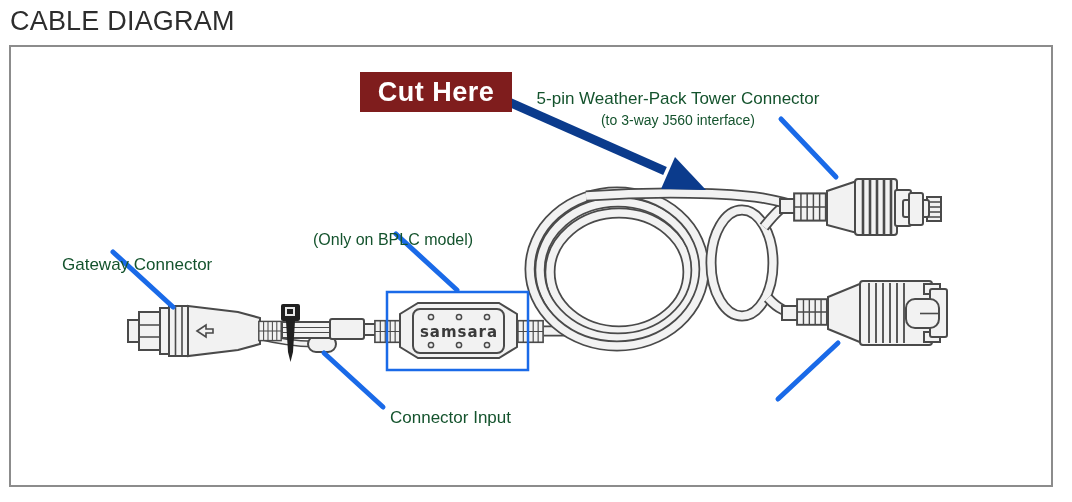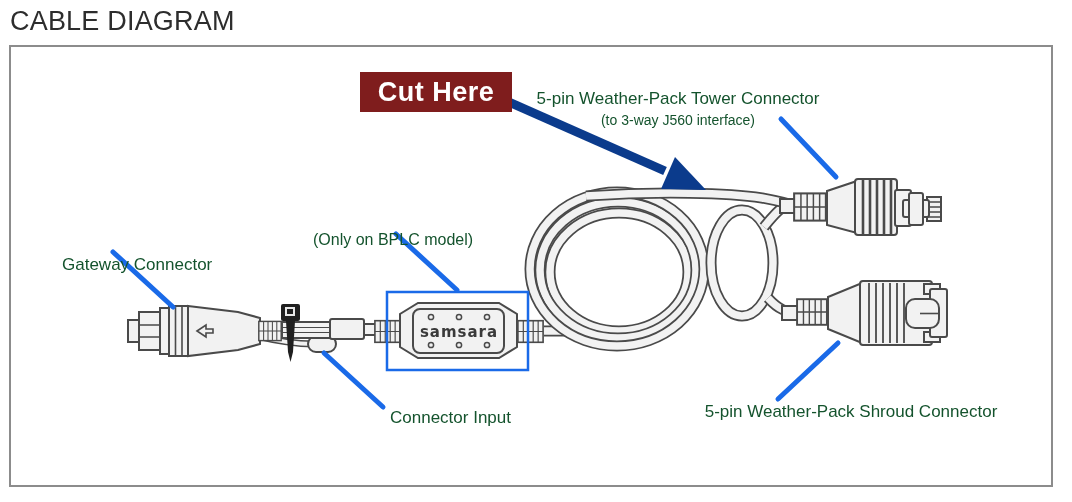--- a/index.html
+++ b/index.html
@@ -171,14 +171,13 @@
   <div class="sub">(to 3-way J560 interface)</div>
 </div>
 
 <div class="label lbl-gateway">Gateway Connector</div>
 
 <div class="label lbl-bplc">(Only on BPLC model)</div>
 
 <div class="label lbl-optional">Connector Input</div>
 
 <div class="label lbl-shroud">
-  <div>5-pin Weather-Pack Shroud Connector</div>
 </div>
 
 </body></html>

